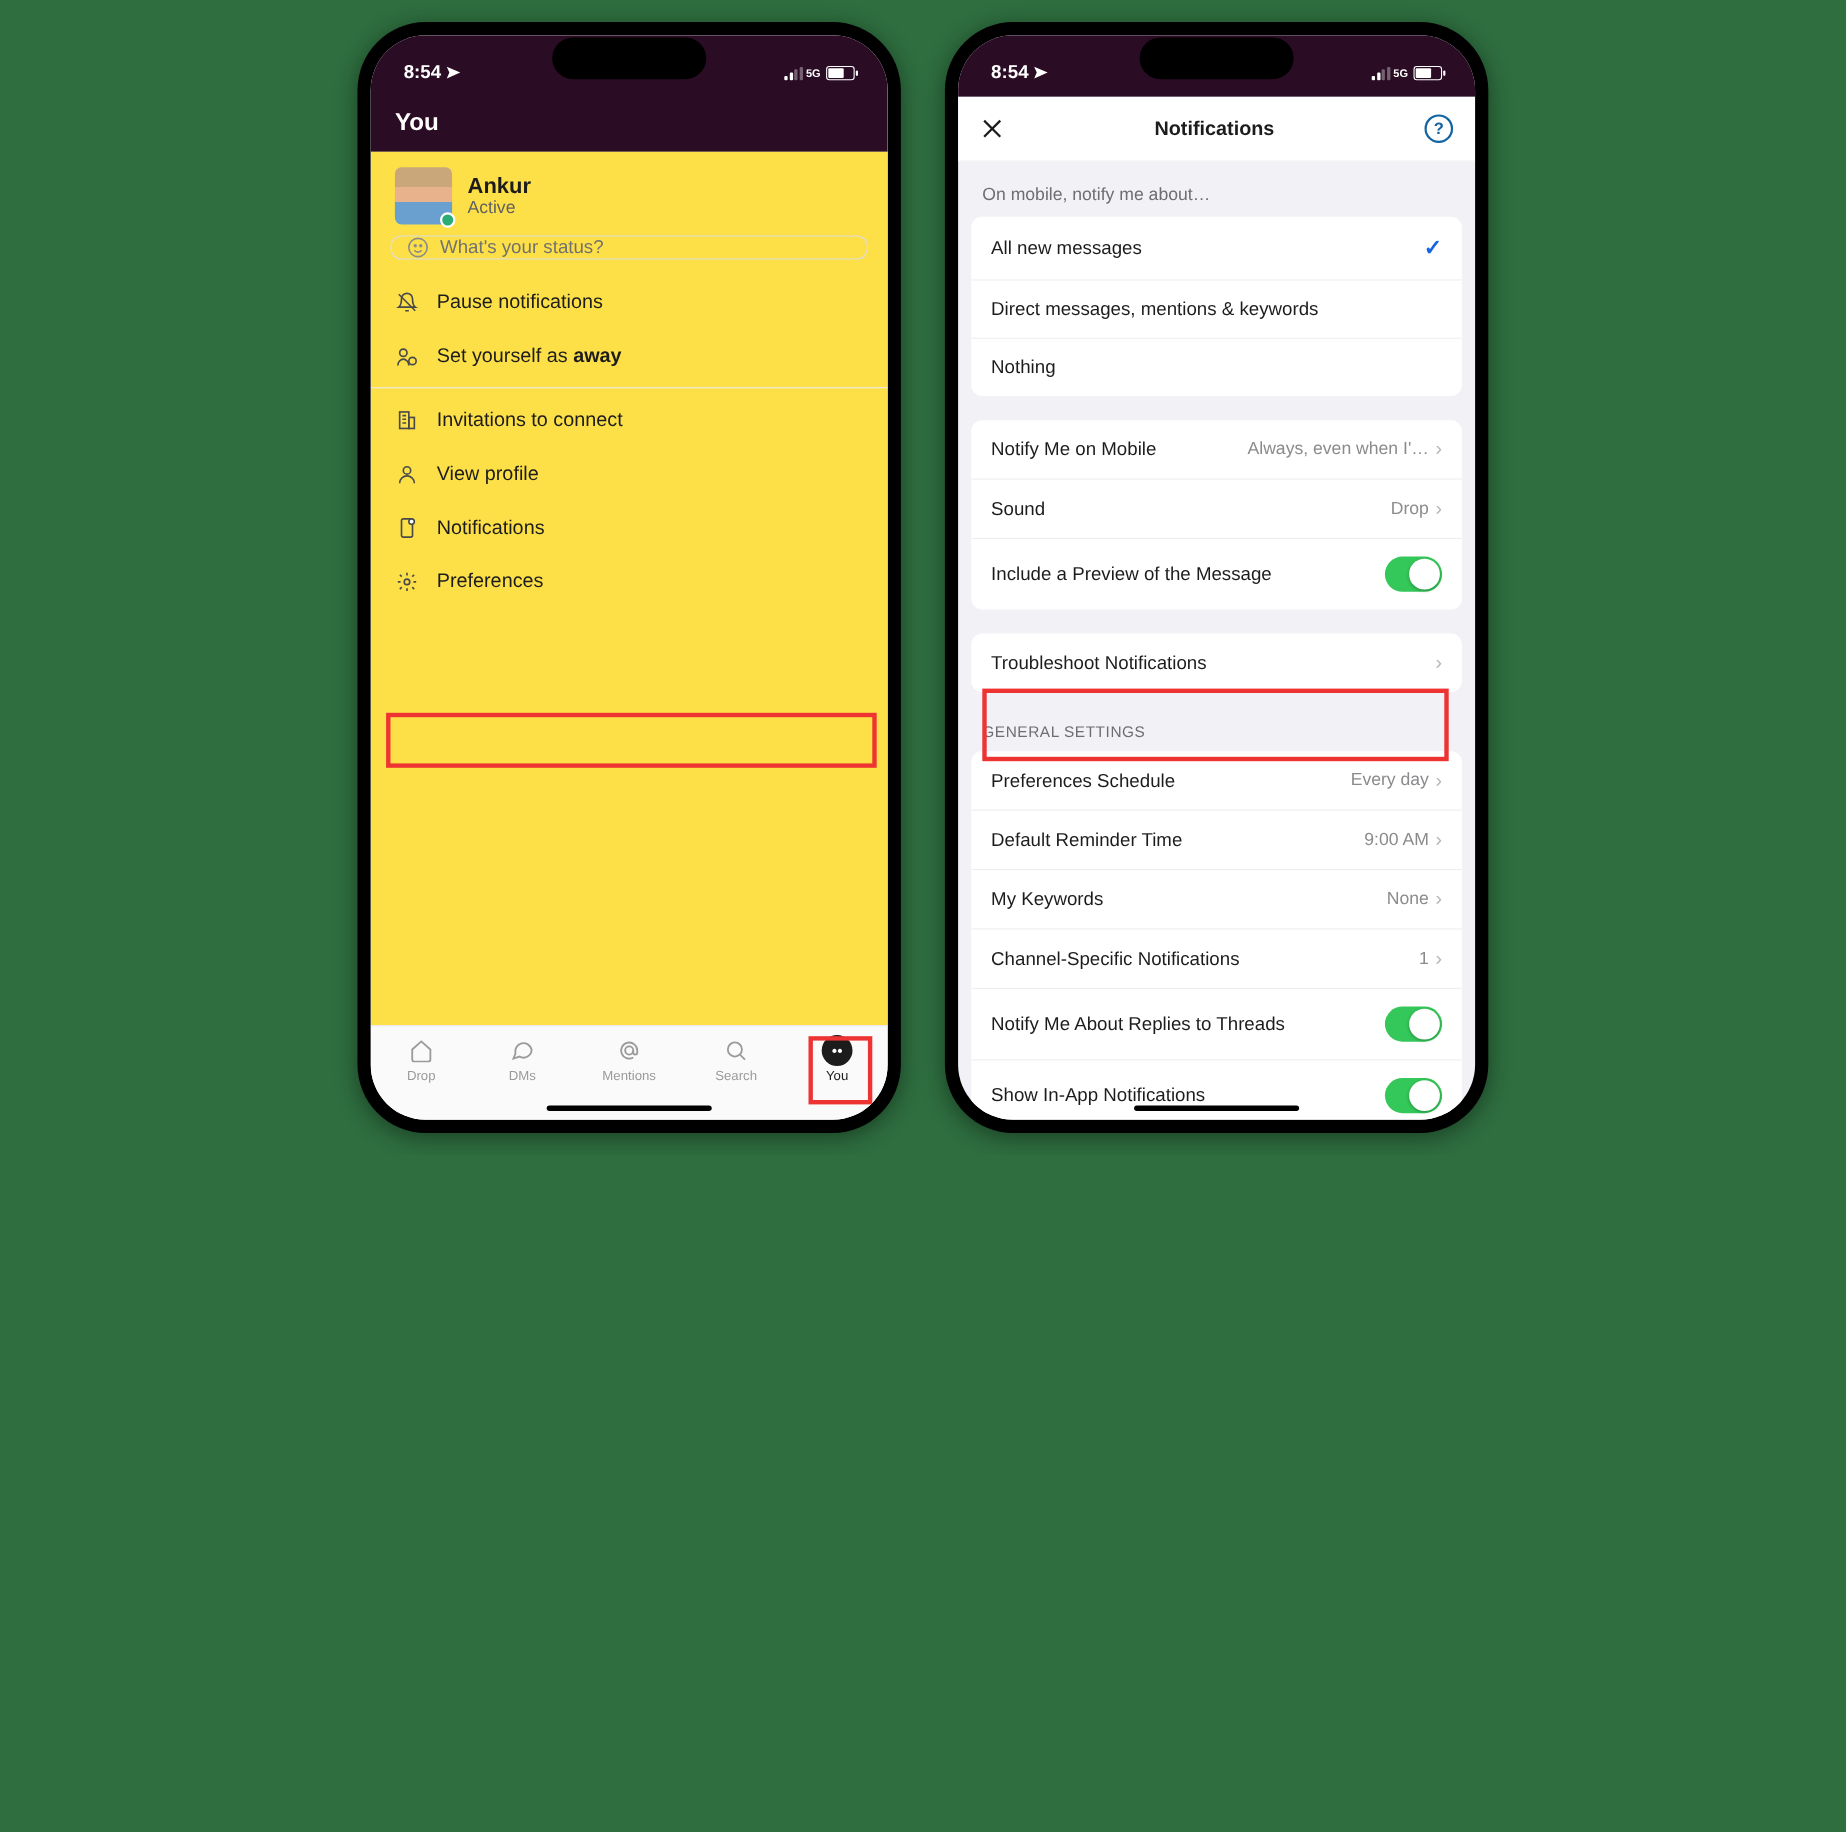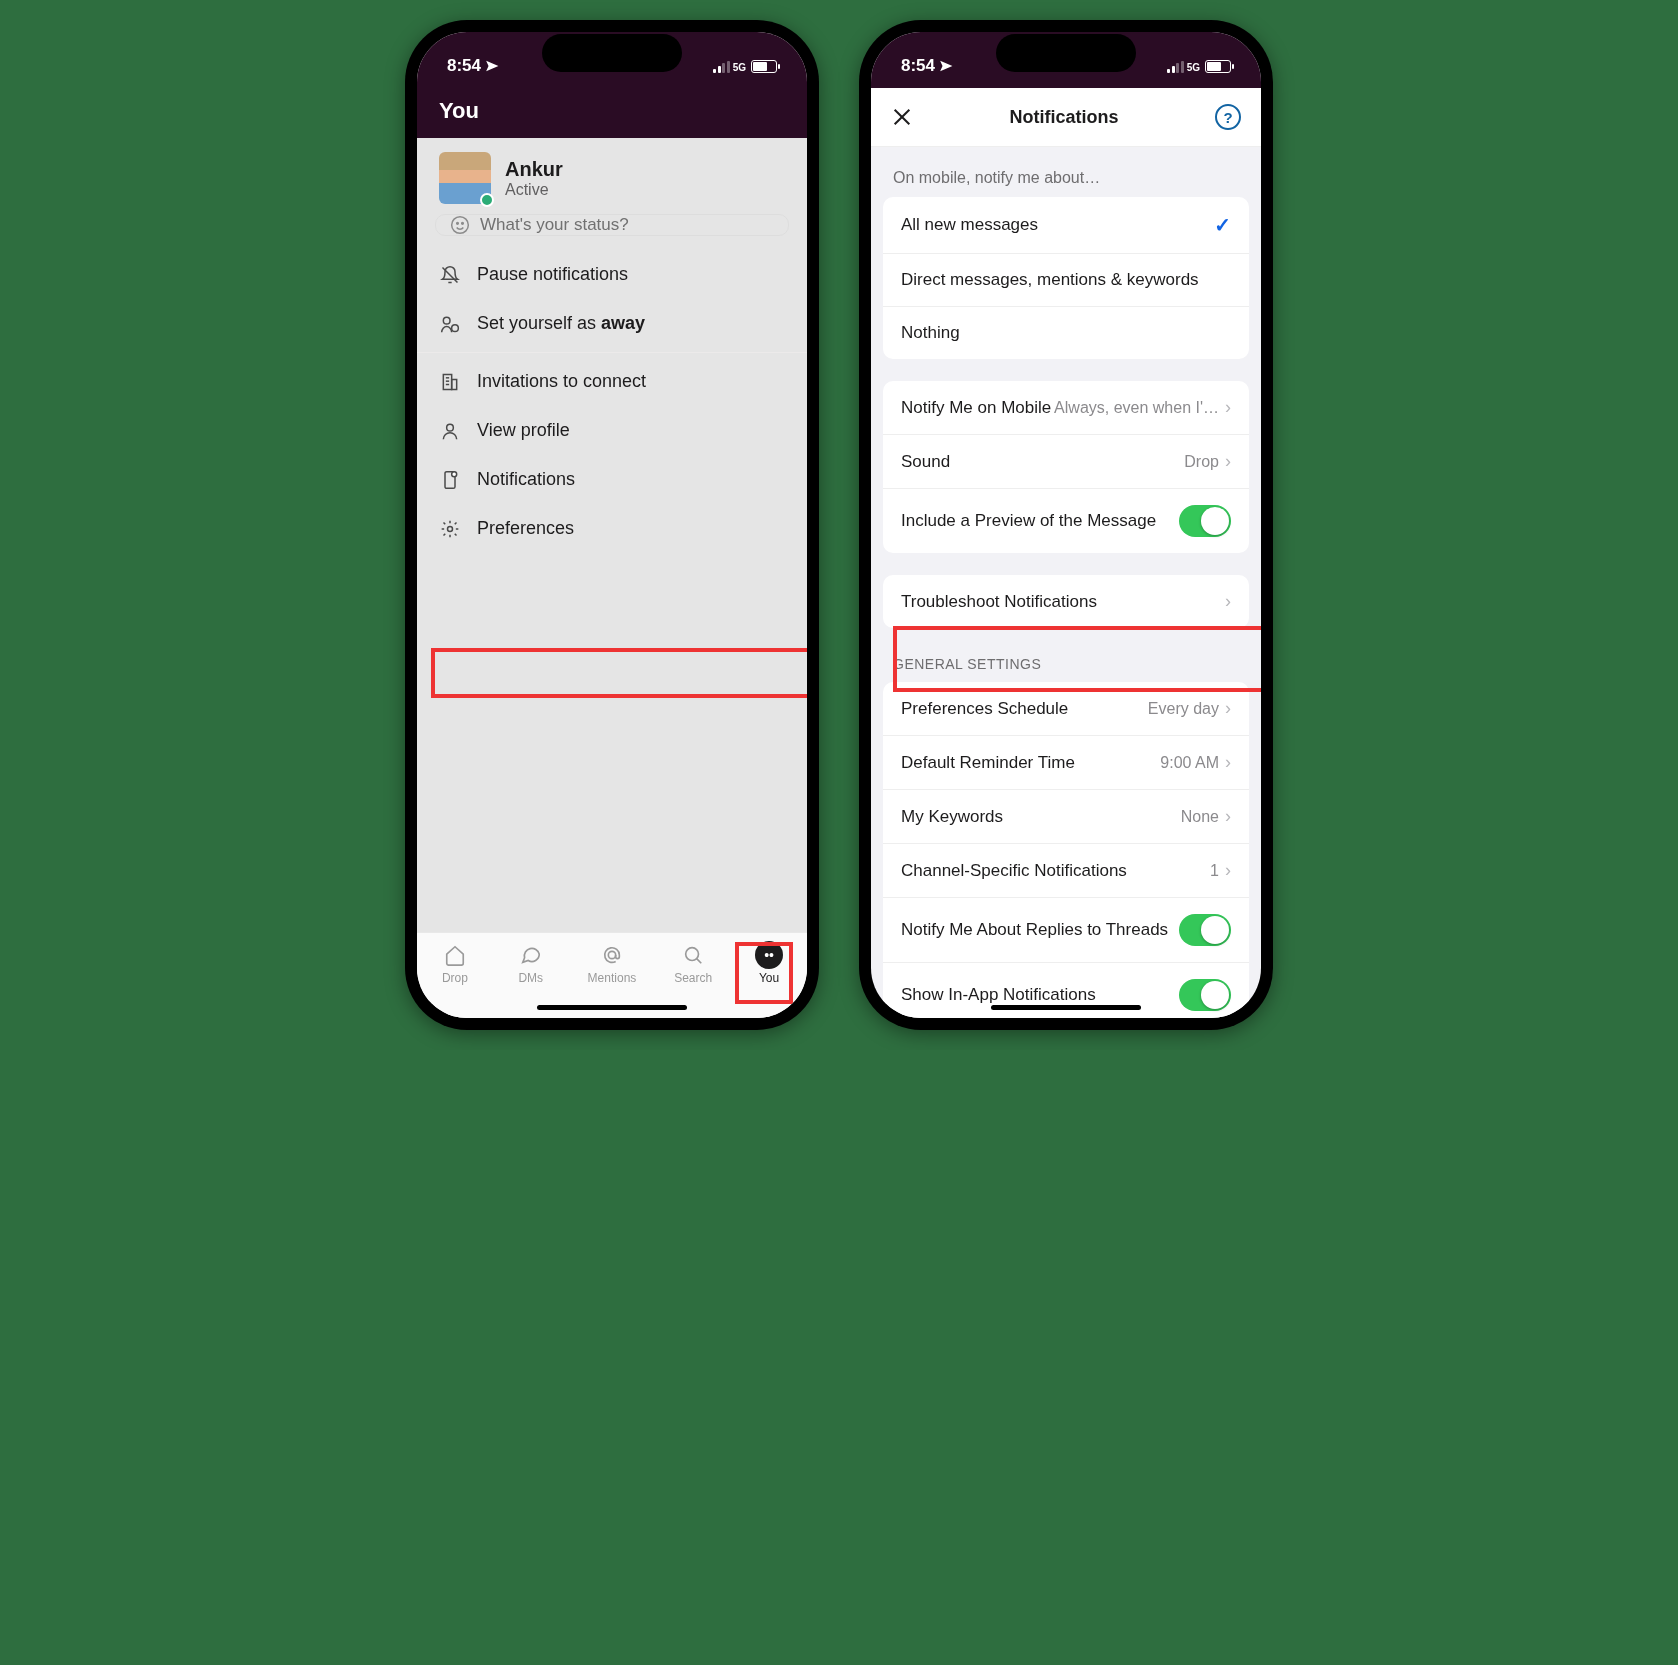--- a/index.html
+++ b/index.html
@@ -5,21 +5,21 @@
   * { box-sizing: border-box; margin: 0; padding: 0; }
   body {
     background: #2e6e3f;
     font-family: -apple-system, BlinkMacSystemFont, "Segoe UI", Helvetica, Arial, sans-serif;
     padding: 20px;
     display: flex;
     gap: 40px;
     justify-content: center;
   }
   .phone {
-    width: 414px;
+    width: 494px;
     height: 1010px;
     background: #000;
     border-radius: 62px;
     padding: 12px;
     position: relative;
     box-shadow: 0 4px 20px rgba(0,0,0,.4);
   }
   .screen {
     width: 100%;
     height: 100%;
@@ -64,21 +64,21 @@
   .sigbars span:nth-child(1){height:4px;} .sigbars span:nth-child(2){height:7px;}
   .sigbars span:nth-child(3){height:10px; opacity:.35;} .sigbars span:nth-child(4){height:12px; opacity:.35;}
 
   
   .header-purple {
     background: #2a0c24;
     color: #fff;
     padding-bottom: 14px;
   }
   .header-title { font-size: 22px; font-weight: 700; padding: 10px 22px 0; }
-  .content { flex: 1; overflow-y: auto; background: #e5e5e5; }
+  .content { flex: 1; overflow-y: auto; background: #fde047; }
   .profile-row { display: flex; align-items: center; gap: 14px; padding: 14px 22px 10px; }
   .avatar {
     width: 52px; height: 52px; border-radius: 6px;
     background: linear-gradient(#c9a77a 0 35%, #e8b38c 35% 60%, #6aa0d0 60%);
     position: relative;
   }
   .presence-dot { position:absolute; bottom:-3px; right:-3px; width:14px; height:14px; background:#2bac76; border:2px solid #fff; border-radius:50%; }
   .profile-name { font-size: 20px; font-weight: 700; color:#1d1c1d; }
   .profile-status { font-size: 16px; color: #616061; }
   .banner {

